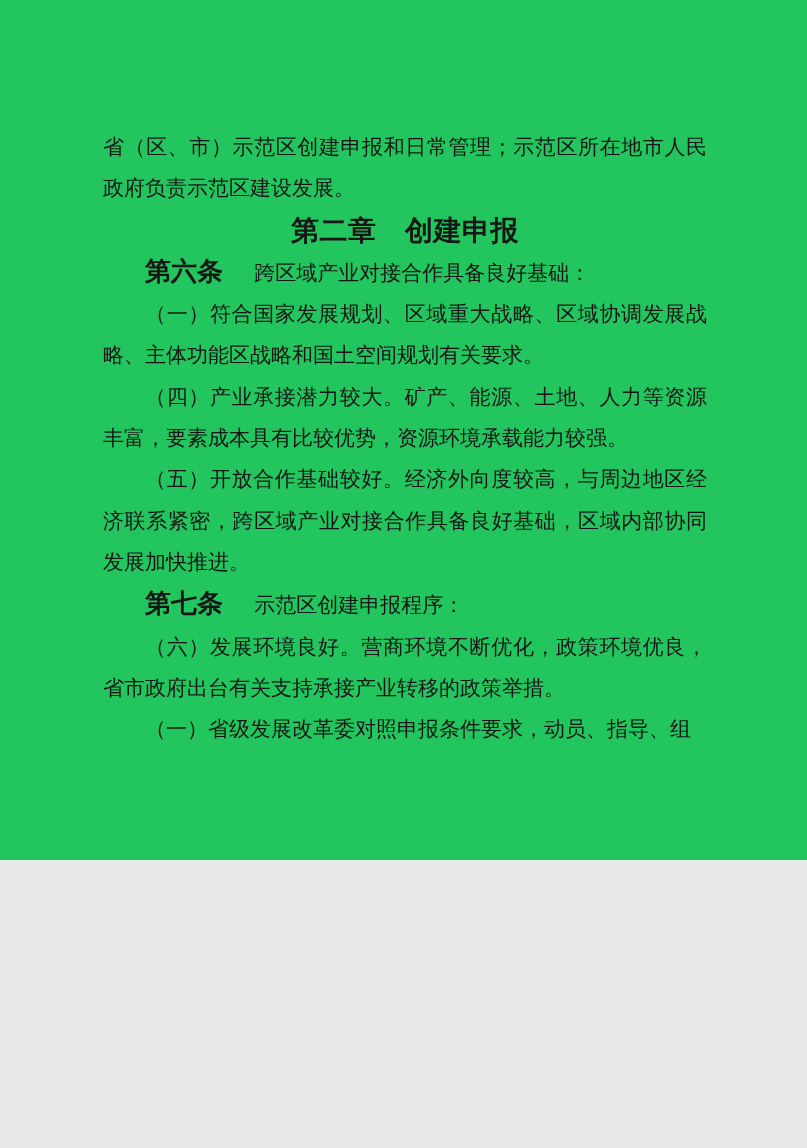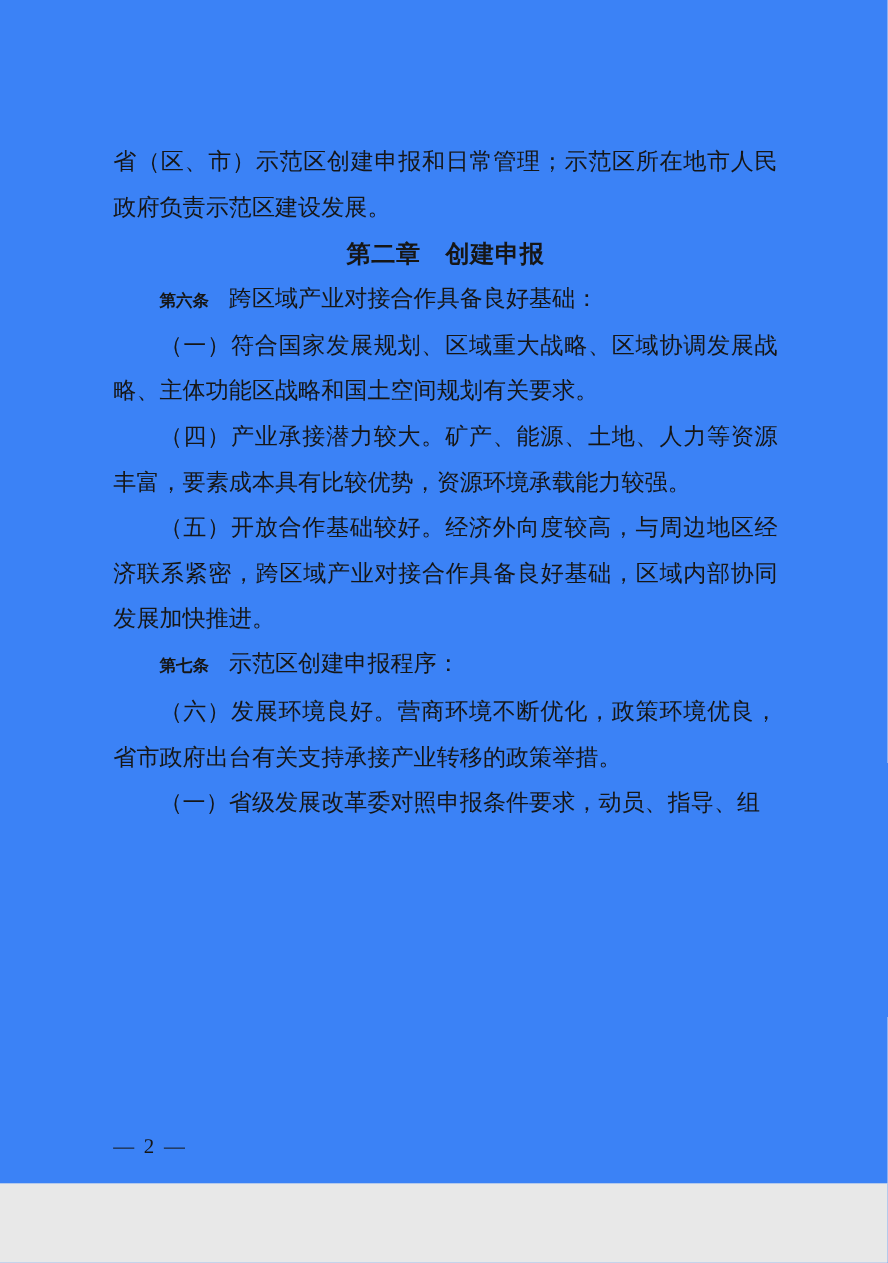--- a/index.html
+++ b/index.html
@@ -3,23 +3,23 @@
 <meta charset="utf-8">
 <style>
   html, body {
     margin: 0;
     padding: 0;
     background: #e8e8e8;
   }
   .page {
     position: relative;
     width: 807px;
-    height: 1076px;
+    height: 860px;
     margin: 0 auto;
-    background: #3b82f6;
+    background: #22c55e;
     overflow: hidden;
     font-family: "Liberation Serif", "DejaVu Serif", serif;
     color: #161616;
   }
   .body-text {
     position: absolute;
     left: 103px;
     top: 127px;
     width: 604px;
     font-size: 21px;
@@ -32,27 +32,27 @@
     padding: 0;
   }
   .para-indent {
     text-indent: 2em;
   }
   .chapter-heading {
     text-align: center;
     text-indent: 0;
     font-family: "Liberation Sans", "DejaVu Sans", sans-serif;
     font-weight: bold;
-    font-size: 22px;
+    font-size: 28px;
     letter-spacing: 0.5px;
   }
   .article-label {
-    font-family: Liberation Sans, sans-serif;
+    font-family: Liberation Serif, serif;
     font-weight: bold;
-    font-size: 15px;
+    font-size: 26px;
     margin-right: 1.2em;
   }
   .page-number {
     position: absolute;
     left: 103px;
     top: 1028px;
     font-size: 19px;
     line-height: 30px;
     letter-spacing: 2px;
     color: #161616;

